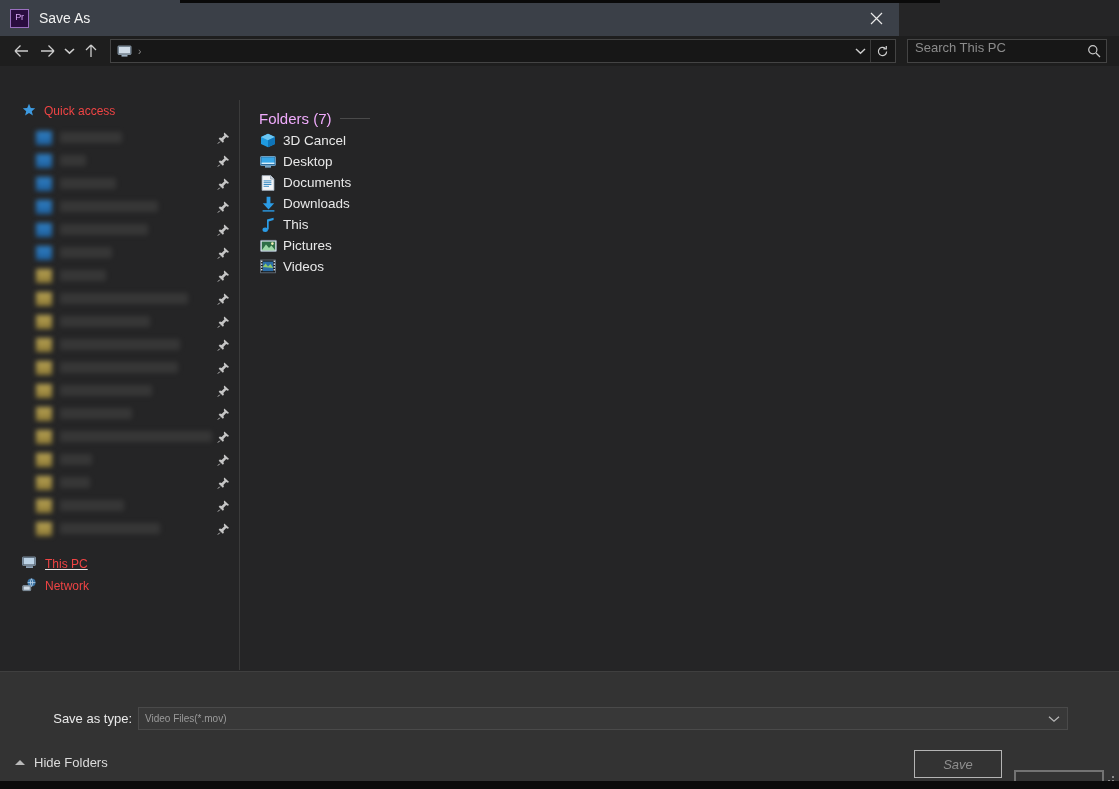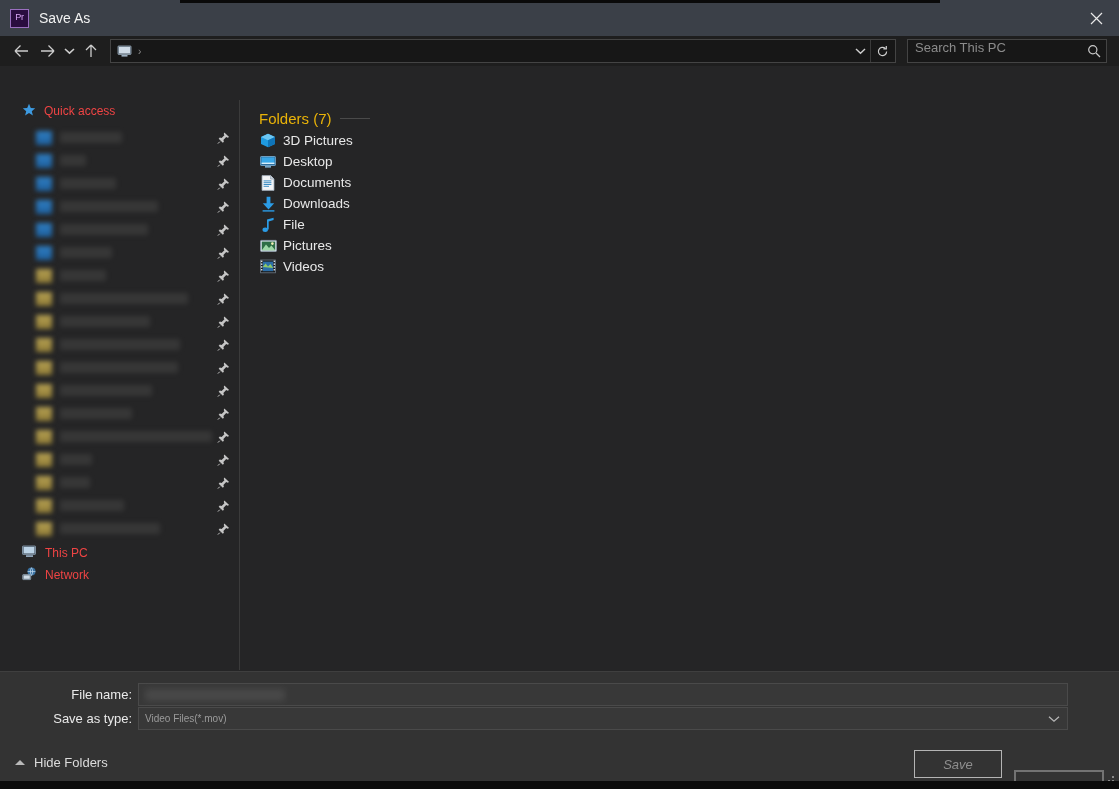--- a/index.html
+++ b/index.html
@@ -18,21 +18,21 @@
     background: #252526;
     overflow: hidden;
     font-size: 13px;
     color: #e8e8e8;
   }
 
   
   .titlebar {
     position: absolute;
     left: 0; top: 0;
-    width: 1119px; height: 36px;
+    width: 899px; height: 36px;
     background: #3b4048;
     display: flex;
     align-items: center;
   }
   .title-app-icon {
     width: 17px; height: 17px;
     margin-left: 10px;
     border: 1px solid #9a6fbf;
     background: #2a0d3f;
     color: #d9a6f5;
@@ -189,21 +189,21 @@
     overflow: hidden;
   }
   .nav-root {
     display: flex;
     align-items: center;
     height: 22px;
     padding-left: 22px;
     gap: 8px;
   }
   .nav-root .label { font-size: 12px; color: #ef4444; }
-  .nav-root.this-pc { margin-top: 2px; }
+  .nav-root.this-pc { margin-top: 13px; text-decoration: underline; }
 
   .qa-list { margin-top: 4px; }
   .qa-item {
     position: relative;
     height: 23px;
     display: flex;
     align-items: center;
     padding-left: 36px;
   }
   .qa-icon {
@@ -238,21 +238,21 @@
     background: #252526;
     overflow: hidden;
   }
   .group-header {
     display: flex;
     align-items: center;
     margin: 10px 0 3px 19px;
   }
   .group-title {
     font-size: 15px;
-    color: #eab308;
+    color: #f0abfc;
   }
   .group-rule {
     margin-left: 8px;
     height: 1px;
     background: #4a4a4a;
     flex: 1;
     margin-right: 16px;
     max-width: 30px;
   }
   .folder-list { margin-left: 19px; margin-top: 3px; }
@@ -682,21 +682,21 @@
     </div>
     <div class="folder-list">
         <div class="folder-item">
           <span class="fi-icon">
             <svg width="16" height="15" viewBox="0 0 16 15">
               <path d="M8 0.8 L15 4 L15 11 L8 14.2 L1 11 L1 4 Z" fill="#1f9ae0"></path>
               <path d="M8 0.8 L15 4 L8 7.2 L1 4 Z" fill="#6cc6f2"></path>
               <path d="M8 7.2 L15 4 L15 11 L8 14.2 Z" fill="#0f74b8"></path>
             </svg>
           </span>
-          <span class="fi-label">3D Pictures</span>
+          <span class="fi-label">3D Cancel</span>
         </div>
         <div class="folder-item">
           <span class="fi-icon">
             <svg width="16" height="14" viewBox="0 0 16 14">
               <rect x="0.6" y="1.5" width="14.8" height="9" rx="0.6" fill="#2f6f9e" stroke="#7fb4da" stroke-width="0.8"></rect>
               <rect x="1.6" y="2.4" width="12.8" height="6.6" fill="#38a7e8"></rect>
               <rect x="1.6" y="7.6" width="12.8" height="1.4" fill="#d8eefb"></rect>
               <rect x="5" y="11.1" width="6" height="1.5" fill="#7fb4da"></rect>
             </svg>
           </span>
@@ -724,21 +724,21 @@
           </span>
           <span class="fi-label">Downloads</span>
         </div>
         <div class="folder-item">
           <span class="fi-icon">
             <svg width="13" height="16" viewBox="0 0 13 16">
               <path d="M5 12.6 V2.6 L11.6 0.8 V3 L6.7 4.4 V12.6 Z" fill="#2b9ce6"></path>
               <ellipse cx="3.2" cy="12.8" rx="2.7" ry="2.2" fill="#2b9ce6"></ellipse>
             </svg>
           </span>
-          <span class="fi-label">File</span>
+          <span class="fi-label">This</span>
         </div>
         <div class="folder-item">
           <span class="fi-icon">
             <svg width="17" height="14" viewBox="0 0 17 14">
               <rect x="0.6" y="1.4" width="15.8" height="11" rx="0.6" fill="#dfe7ef" stroke="#8f9dab" stroke-width="0.9"></rect>
               <rect x="1.8" y="2.6" width="13.4" height="8.6" fill="#2e6e46"></rect>
               <path d="M1.8 11.2 L6 5.6 L9 9 L11.4 6.6 L15.2 11.2 Z" fill="#9fd8a8"></path>
               <circle cx="12.4" cy="4.6" r="1.3" fill="#f6f1b8"></circle>
             </svg>
           </span>
@@ -759,26 +759,20 @@
               <rect x="13.6" y="7.2" width="1.5" height="1.5" fill="#d7dee5"></rect>
               <rect x="13.6" y="10" width="1.5" height="1.5" fill="#d7dee5"></rect>
             </svg>
           </span>
           <span class="fi-label">Videos</span>
         </div>
       </div>
   </div>
 
   <div class="bottom">
-    <div class="form-row filename">
-      <div class="form-label">File name:</div>
-      <div class="field filename-field">
-        <span class="field-value blurred"></span>
-      </div>
-    </div>
     <div class="form-row filetype">
       <div class="form-label">Save as type:</div>
       <div class="field filetype-field">
         <span class="field-value">Video Files(*.mov)</span>
         <span class="field-caret">
           <svg width="12" height="8" viewBox="0 0 12 8">
             <path d="M1 1.8 L6 6.2 L11 1.8" stroke="#b6b6b6" stroke-width="1.3" fill="none"></path>
           </svg>
         </span>
       </div>

